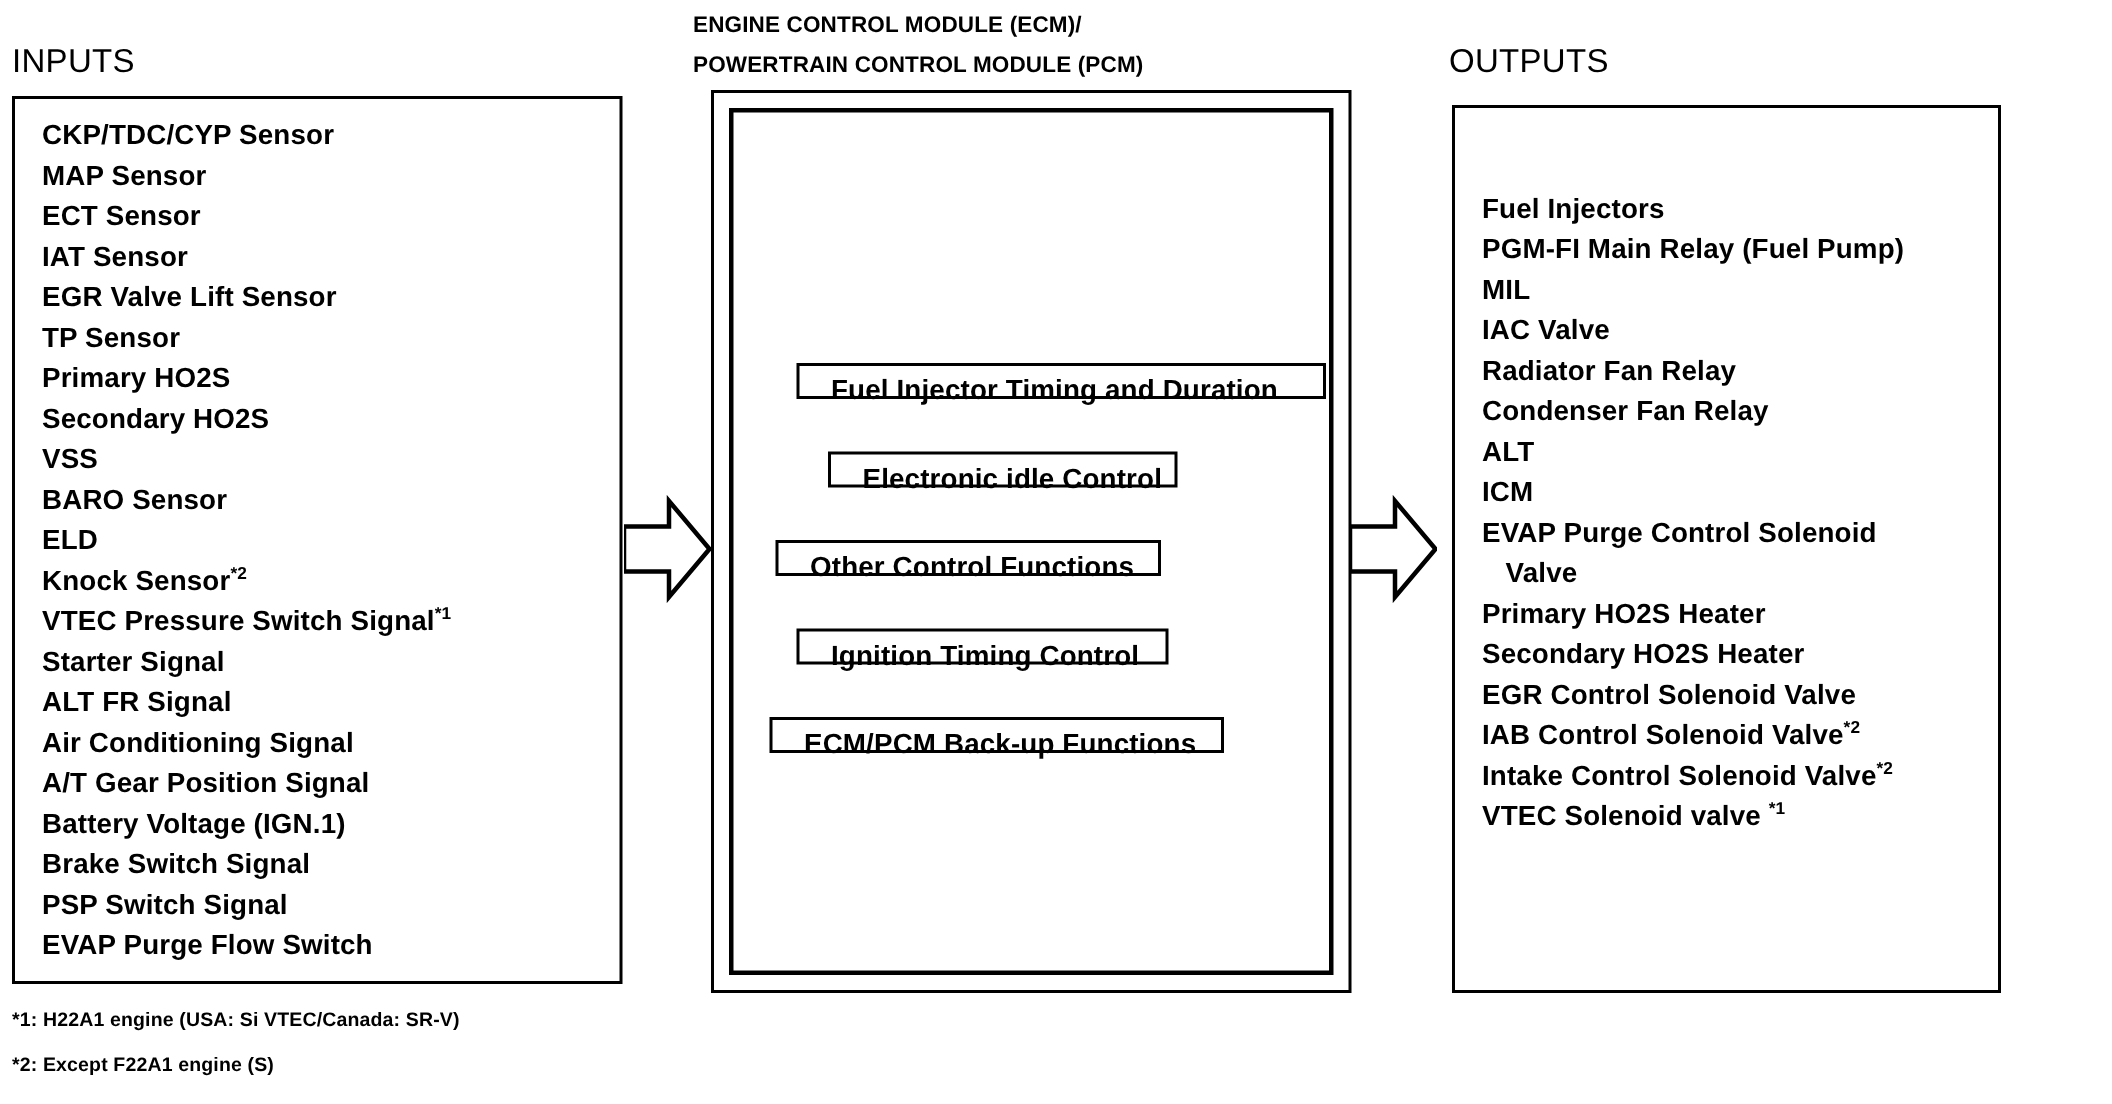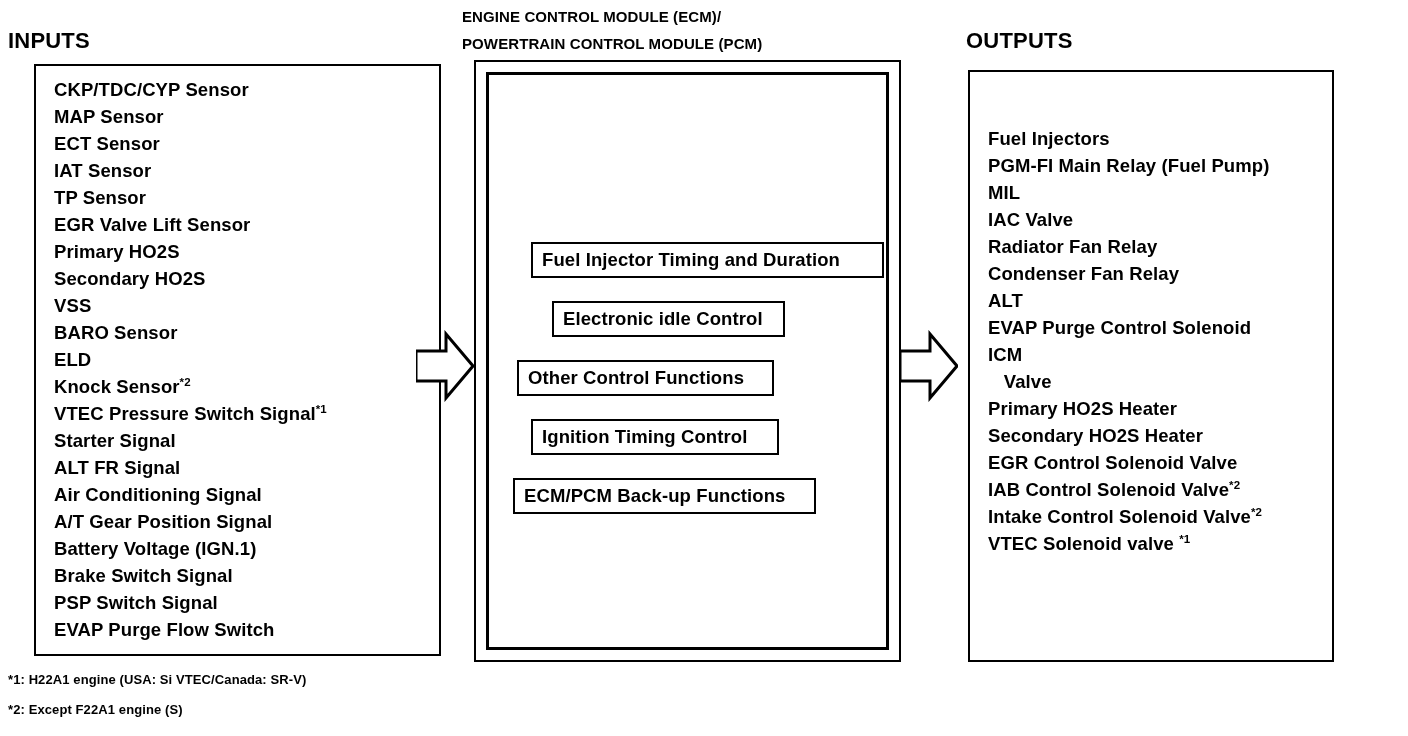--- a/index.html
+++ b/index.html
@@ -18,21 +18,21 @@
     width: 1408px;
     height: 736px;
     background: #ffffff;
     overflow: hidden;
   }
 
   
   .col-heading {
     position: absolute;
     font-size: 22px;
-    font-weight: 700;
+    font-weight: 400;
     letter-spacing: 0.2px;
     white-space: nowrap;
     line-height: 26px;
   }
   #inputs-heading  { left: 8px;   top: 28px; }
   #outputs-heading { left: 966px; top: 28px; }
   #ecm-heading {
     position: absolute;
     left: 462px;
     top: 3px;
@@ -44,21 +44,21 @@
   }
   #ecm-heading .hl { display: block; }
 
   
   .panel {
     position: absolute;
     border: 2px solid #000000;
     background: #ffffff;
     box-sizing: border-box;
   }
-  #inputs-panel  { left: 8px;   top: 64px; width: 407px; height: 592px; margin-left: 26px; }
+  #inputs-panel  { left: 8px;   top: 64px; width: 407px; height: 592px; }
   #outputs-panel { left: 968px; top: 70px; width: 366px; height: 592px; }
 
   
   #ecm-panel {
     position: absolute;
     left: 474px;
     top: 60px;
     width: 427px;
     height: 602px;
     border: 2px solid #000000;
@@ -97,25 +97,25 @@
     vertical-align: super;
     line-height: 0;
   }
 
   
   .fn-box {
     position: absolute;
     border: 2px solid #000000;
     background: #ffffff;
     box-sizing: border-box;
-    height: 36px;
+    height: 24px;
     line-height: 31px;
     font-size: 18.5px;
     font-weight: 700;
-    padding-left: 9px;
+    padding-left: 21px;
     white-space: nowrap;
     letter-spacing: 0.1px;
   }
   #fn-0 { left: 42px; top: 167px; width: 353px; }
   #fn-1 { left: 42px; top: 226px; width: 233px; margin-left: 21px; }
   #fn-2 { left: 28px; top: 285px; width: 257px; }
   #fn-3 { left: 42px; top: 344px; width: 248px; }
   #fn-4 { left: 24px; top: 403px; width: 303px; }
 
   
@@ -154,22 +154,22 @@
   </div>
 
   <div id="outputs-heading" class="col-heading">OUTPUTS</div>
 
   <div id="inputs-panel" class="panel">
     <div class="item-list" id="inputs-list">
         <div class="item"><span>CKP/TDC/CYP Sensor</span></div>
         <div class="item"><span>MAP Sensor</span></div>
         <div class="item"><span>ECT Sensor</span></div>
         <div class="item"><span>IAT Sensor</span></div>
+        <div class="item"><span>EGR Valve Lift Sensor</span></div>
         <div class="item"><span>TP Sensor</span></div>
-        <div class="item"><span>EGR Valve Lift Sensor</span></div>
         <div class="item"><span>Primary HO2S</span></div>
         <div class="item"><span>Secondary HO2S</span></div>
         <div class="item"><span>VSS</span></div>
         <div class="item"><span>BARO Sensor</span></div>
         <div class="item"><span>ELD</span></div>
         <div class="item"><span>Knock Sensor</span><span class="sup">*2</span></div>
         <div class="item"><span>VTEC Pressure Switch Signal</span><span class="sup">*1</span></div>
         <div class="item"><span>Starter Signal</span></div>
         <div class="item"><span>ALT FR Signal</span></div>
         <div class="item"><span>Air Conditioning Signal</span></div>
@@ -207,22 +207,22 @@
 
   <div id="outputs-panel" class="panel">
     <div class="item-list" id="outputs-list">
         <div class="item"><span>Fuel Injectors</span></div>
         <div class="item"><span>PGM-FI Main Relay (Fuel Pump)</span></div>
         <div class="item"><span>MIL</span></div>
         <div class="item"><span>IAC Valve</span></div>
         <div class="item"><span>Radiator Fan Relay</span></div>
         <div class="item"><span>Condenser Fan Relay</span></div>
         <div class="item"><span>ALT</span></div>
+        <div class="item"><span>ICM</span></div>
         <div class="item"><span>EVAP Purge Control Solenoid</span></div>
-        <div class="item"><span>ICM</span></div>
         <div class="item"><span>   Valve</span></div>
         <div class="item"><span>Primary HO2S Heater</span></div>
         <div class="item"><span>Secondary HO2S Heater</span></div>
         <div class="item"><span>EGR Control Solenoid Valve</span></div>
         <div class="item"><span>IAB Control Solenoid Valve</span><span class="sup">*2</span></div>
         <div class="item"><span>Intake Control Solenoid Valve</span><span class="sup">*2</span></div>
         <div class="item"><span>VTEC Solenoid valve </span><span class="sup">*1</span></div>
       </div>
   </div>
 

